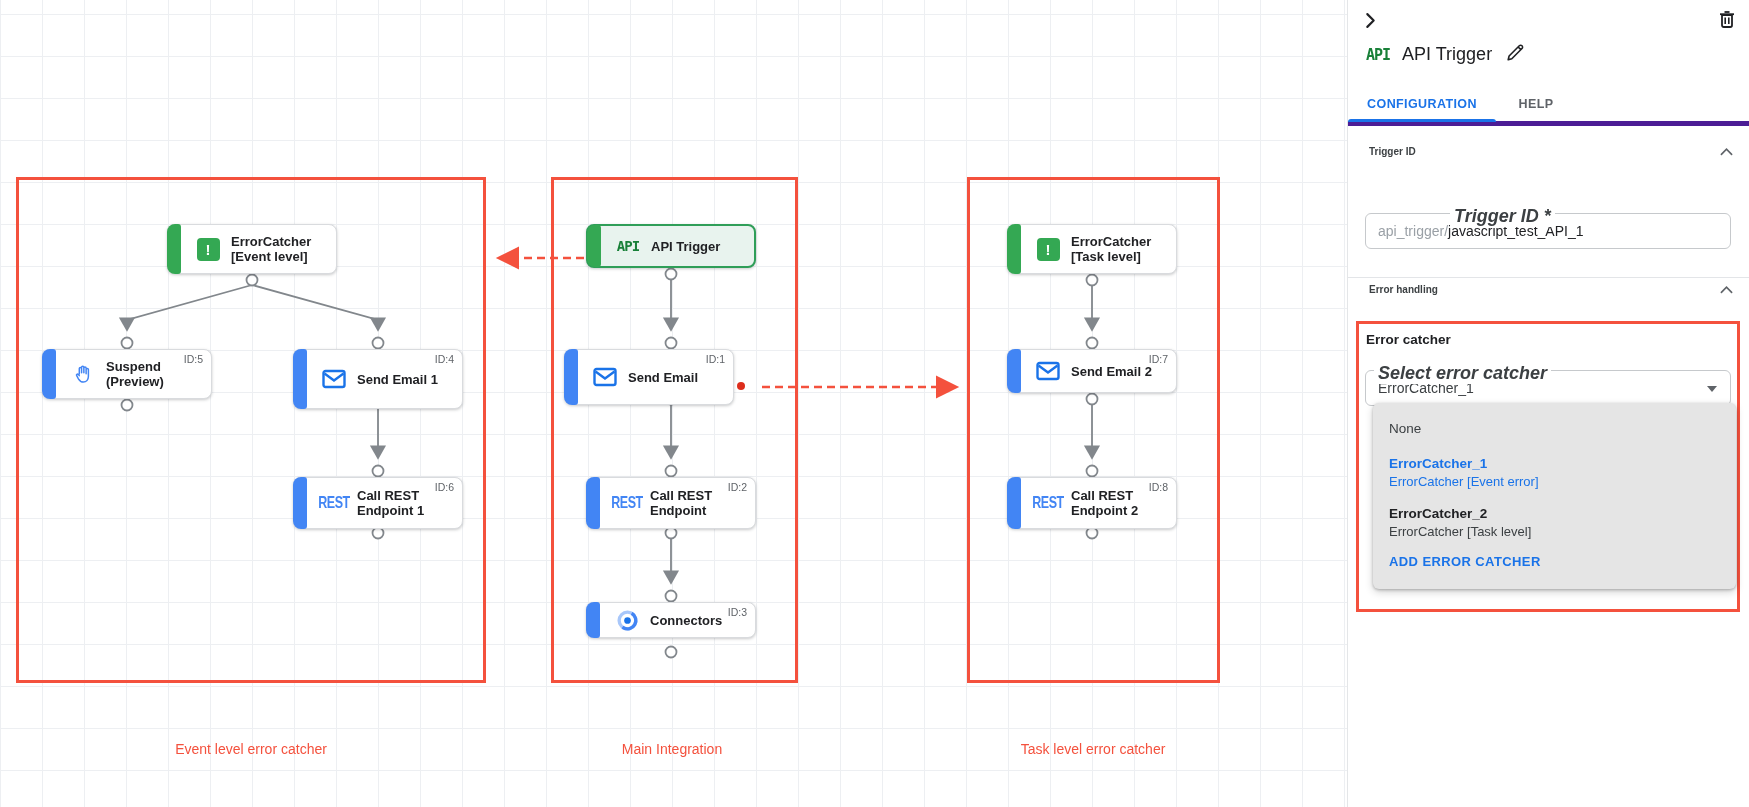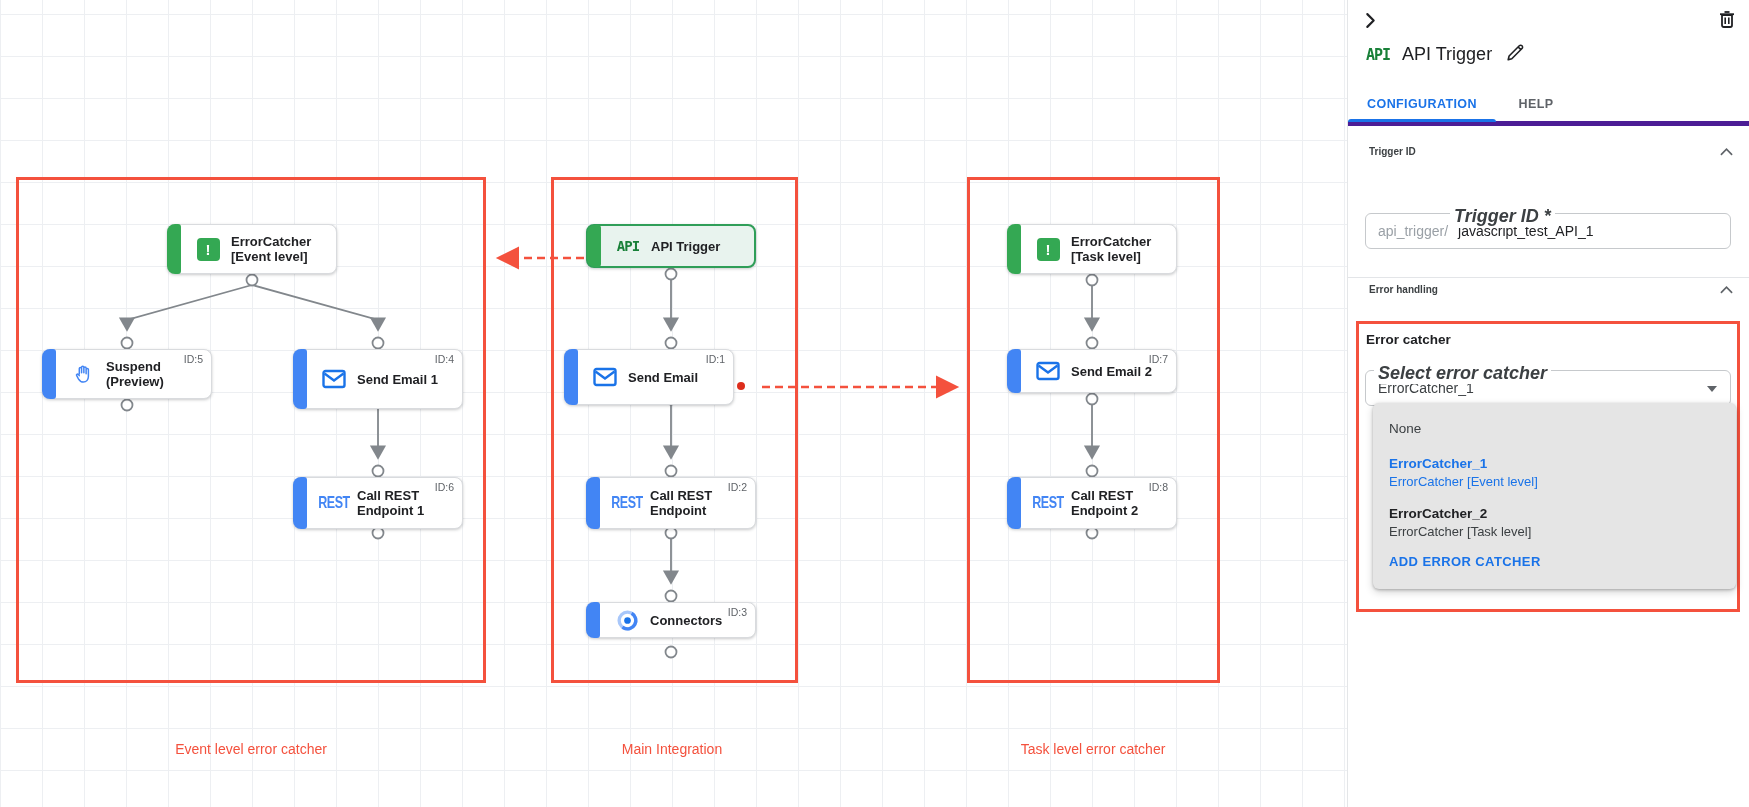--- a/index.html
+++ b/index.html
@@ -43,21 +43,21 @@
   .tab.active { color:#1a73e8; }
   .tab.active::after { content:""; position:absolute; left:0; right:0; bottom:-1px; height:3px; background:#1a73e8; border-radius:3px 3px 0 0; }
   .tab.inactive { color:#5f6368; }
   .sechdr { position:absolute; left:21px; right:16px; display:flex; justify-content:space-between; align-items:center;
     font-size:10px; font-weight:bold; color:#3c4043; }
   .divider { position:absolute; left:0; width:100%; height:1px; background:#e3e5e8; }
 
   .field { position:absolute; left:17px; width:366px; height:36px; border:1px solid #c6c9cc; border-radius:6px;
     background:#fff; display:flex; align-items:center; padding:0 12px; font-size:14px; }
   .field .flabel { position:absolute; top:-8px; background:#fff; padding:0 4px; font-size:18px; font-weight:bold; color:#3c4043;font-style:italic; }
-  .prefix { color:#9aa0a6; margin-right:10px; }
+  .prefix { color:#9aa0a6; margin-right:0; }
   .fvalue { color:#202124; }
   .selcaret { position:absolute; right:13px; top:15px; width:0; height:0;
     border-left:5px solid transparent; border-right:5px solid transparent; border-top:6px solid #5f6368; }
 
   .redbox { position:absolute; left:8px; top:321px; width:384px; height:291px; border:3px solid #f4513d; }
   .ec-label { position:absolute; left:7px; top:8px; font-size:13.5px; font-weight:bold; color:#202124; }
   .dropdown { position:absolute; left:14px; top:79px; width:363px; background:#e5e5e5; border-radius:6px;
     box-shadow:0 1px 3px rgba(0,0,0,.25), 0 3px 8px rgba(0,0,0,.18); padding:13px 0 16px; }
   .dd-item { padding:5px 16px; font-size:13.5px; color:#3c4043; cursor:pointer; }
   .dd-group { margin-top:13px; padding:2px 16px; cursor:pointer; }
@@ -323,21 +323,21 @@
       <div class="field" style="left:6px;top:46px">
         <span class="flabel" style="left:8px">Select error catcher</span>
         <span class="fvalue" style="color:#3c4043">ErrorCatcher_1</span>
         <span class="selcaret"></span>
       </div>
 
       <div class="dropdown">
         <div class="dd-item">None</div>
         <div class="dd-group hl">
           <div class="dd-name">ErrorCatcher_1</div>
-          <div class="dd-sub">ErrorCatcher [Event level]</div>
+          <div class="dd-sub">ErrorCatcher [Event error]</div>
         </div>
         <div class="dd-group plain">
           <div class="dd-name">ErrorCatcher_2</div>
           <div class="dd-sub">ErrorCatcher [Task level]</div>
         </div>
         <div class="dd-add">ADD ERROR CATCHER</div>
       </div>
     </div>
   </div>
 </div>

